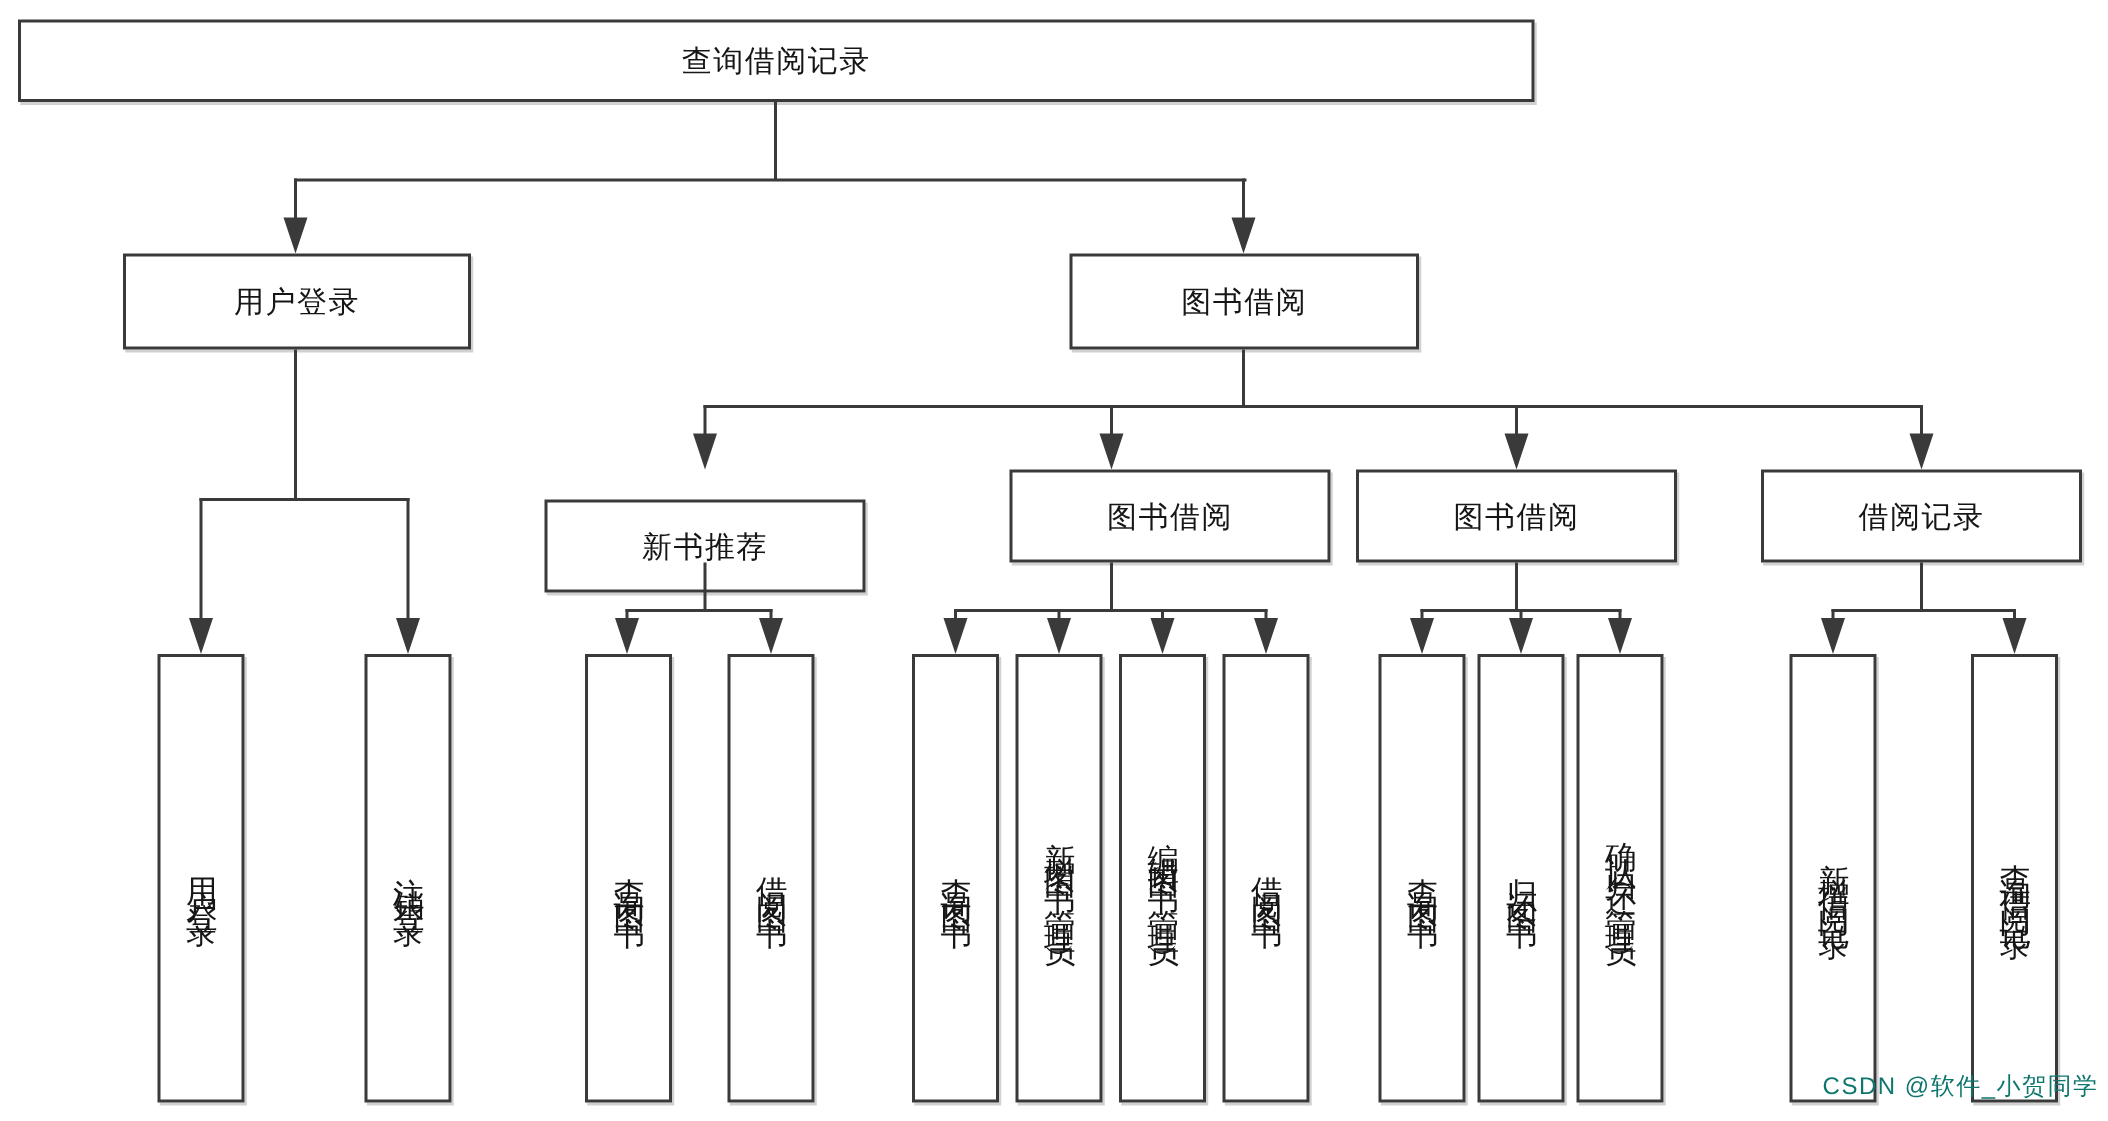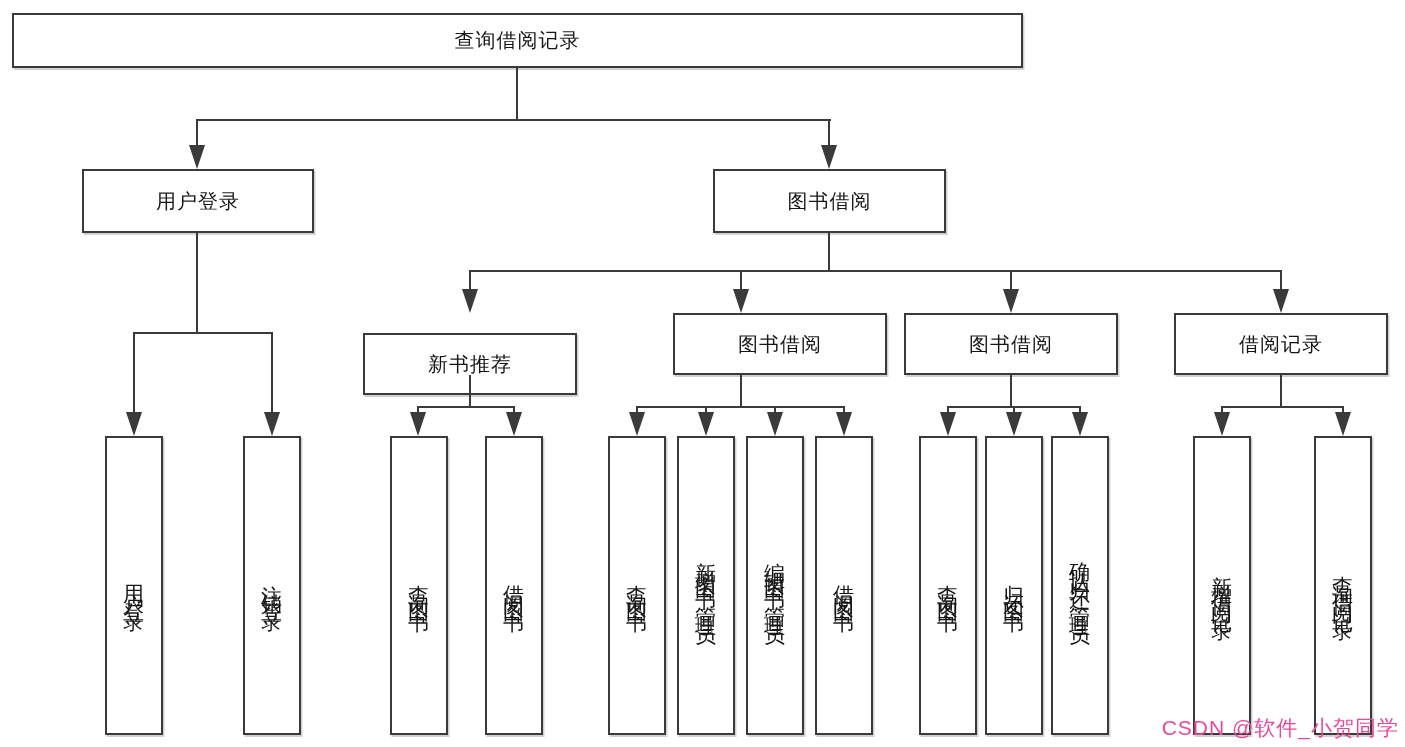--- a/index.html
+++ b/index.html
@@ -25,21 +25,21 @@
   .vl{position:absolute;width:2px;background:#3a3a3a;}
   .hl{position:absolute;height:2px;background:#3a3a3a;}
   .ar{
     position:absolute;width:0;height:0;
     border-left:8px solid transparent;
     border-right:8px solid transparent;
     border-top:24px solid #3a3a3a;
   }
   .watermark{
     position:absolute;right:6px;top:714px;
-    font-size:21px;color:#ec4899;letter-spacing:1px;
+    font-size:16px;color:#0f766e;letter-spacing:1px;
     white-space:nowrap;
   }
 </style>
 </head>
 <body>
 
 <div id="stage">
 
   <div class="node hnode" style="left:12px;top:13px;width:1011px;height:55px;">查询借阅记录</div>
 

